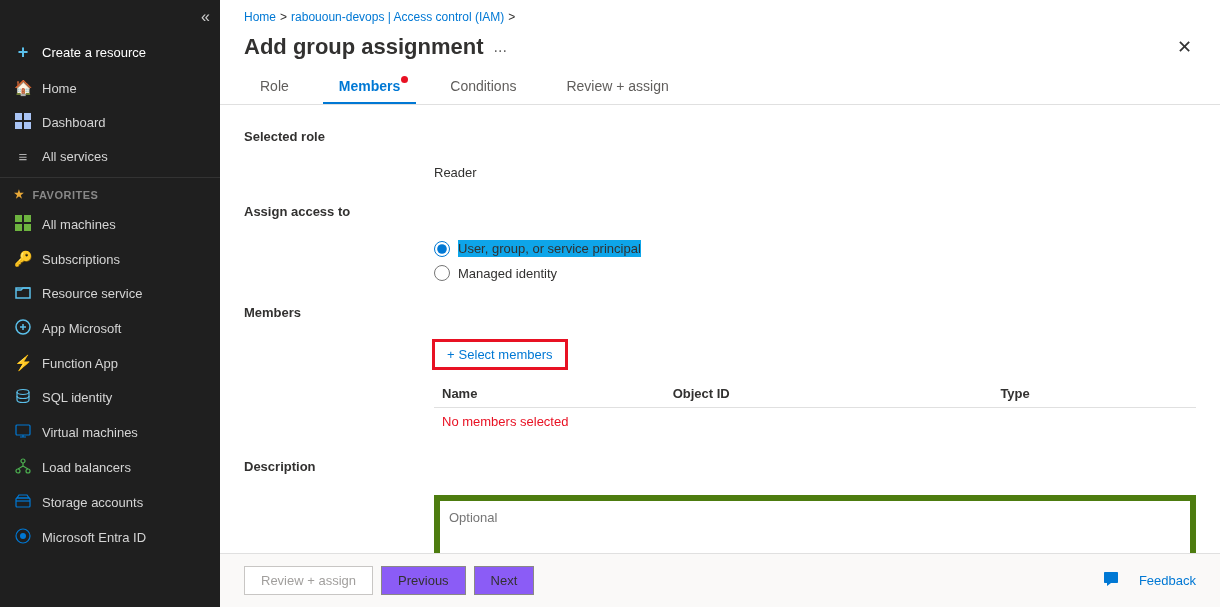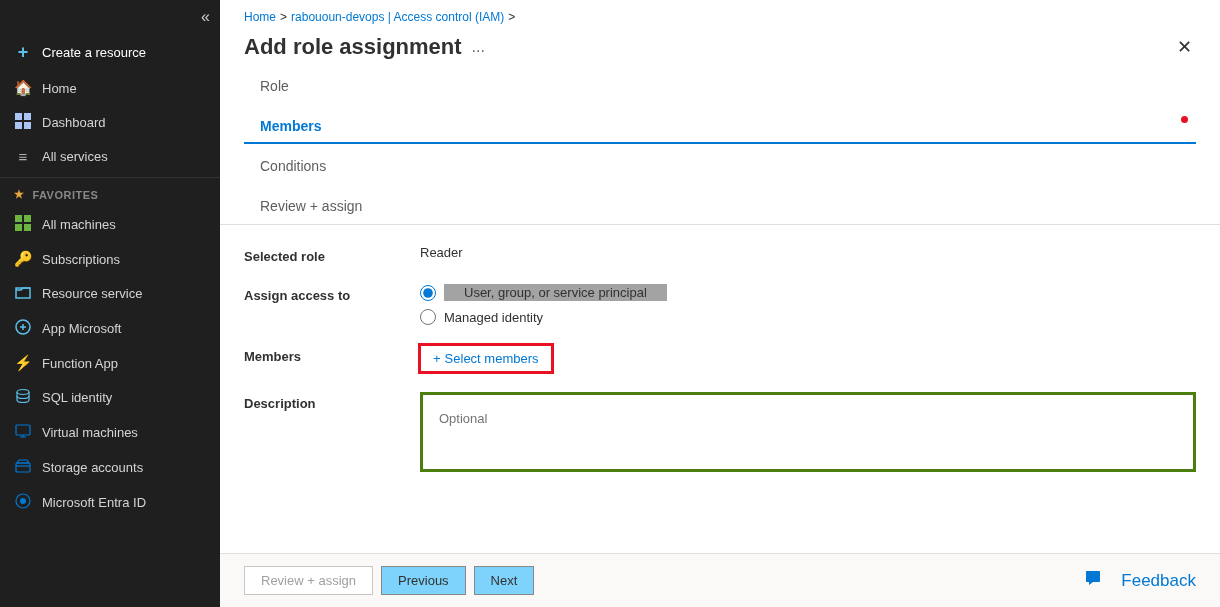--- a/index.html
+++ b/index.html
@@ -90,22 +90,21 @@
     }
     .page-header-left { display: flex; align-items: center; gap: 10px; }
     .dots-menu { color: #666; font-size: 16px; cursor: pointer; }
     .close-btn { color: #333; font-size: 18px; cursor: pointer; padding: 4px; }
 
     
     .tabs {
       display: flex;
       padding: 0 24px;
       border-bottom: 1px solid #e0e0e0;
-      gap: 6px;
-      flex-direction: column;
+      gap: 18px;
     }
     .tab {
       padding: 8px 16px;
       cursor: pointer;
       color: #605e5c;
       font-size: 14px;
       border-bottom: 2px solid transparent;
       position: relative;
     }
     .tab.active {
@@ -127,39 +126,39 @@
     
     .form-area {
       flex: 1;
       overflow-y: auto;
       padding: 20px 24px;
     }
     .form-row {
       display: flex;
       margin-bottom: 20px;
       align-items: flex-start;
-      gap: 16px;
+      gap: 30px;
     }
     .form-label {
       width: 160px;
       min-width: 160px;
       font-weight: 600;
       font-size: 13px;
       color: #323130;
       padding-top: 4px;
     }
-    .form-content { flex: 1; }
+    .form-content { flex: 1; margin-top: 40px; }
     .role-value { color: #323130; font-size: 13px; padding-top: 4px; }
 
     
     .radio-group { display: flex; flex-direction: column; gap: 8px; }
     .radio-option { display: flex; align-items: center; gap: 8px; cursor: pointer; }
     .radio-option input[type="radio"] { accent-color: #0078d4; width: 16px; height: 16px; cursor: pointer; }
     .radio-label { font-size: 13px; color: #323130; }
-    .radio-label.highlighted { background: #a3a3a3; padding: 1px 20px; }
+    .radio-label.highlighted { background: #0ea5e9; padding: 1px 0; }
 
     
     .select-members-btn {
       display: inline-flex;
       align-items: center;
       gap: 4px;
       padding: 5px 12px;
       border: 1px solid #e81123;
       background: #fff;
       color: #0078d4;
@@ -188,22 +187,22 @@
       padding: 6px 8px;
       font-size: 13px;
       color: #323130;
     }
     .no-members { color: #e81123; font-size: 13px; }
 
     
     .description-textarea {
       width: 100%;
       height: 80px;
-      border: 3px solid #4d7c0f;
-      padding: 16px;
+      border: 6px solid #4d7c0f;
+      padding: 9px;
       font-family: 'Segoe UI', Arial, sans-serif;
       font-size: 13px;
       color: #a19f9d;
       resize: none;
       outline: none;
     }
 
     
     .footer {
       display: flex;
@@ -211,38 +210,38 @@
       padding: 12px 24px;
       border-top: 1px solid #e0e0e0;
       background: #faf9f8;
       gap: 8px;
     }
     .btn {
       padding: 6px 16px;
       font-size: 13px;
       cursor: pointer;
       border: 1px solid #8a8886;
-      background: #7dd3fc;
+      background: #8b5cf6;
       color: #323130;
       font-family: 'Segoe UI', Arial, sans-serif;
     }
     .btn.disabled {
       color: #a19f9d;
       border-color: #c8c6c4;
       background: #fff;
       cursor: not-allowed;
     }
     .feedback-link {
       margin-left: auto;
       display: flex;
       align-items: center;
       gap: 20px;
       color: #0078d4;
       cursor: pointer;
-      font-size: 17px;
+      font-size: 13px;
       text-decoration: none;
     }
 
     
     .sidebar::-webkit-scrollbar { width: 4px; }
     .sidebar::-webkit-scrollbar-thumb { background: #555; }
     .form-area::-webkit-scrollbar { width: 6px; }
     .form-area::-webkit-scrollbar-thumb { background: #c8c6c4; }
   </style>
 </head>
@@ -334,20 +333,31 @@
   <div class="sidebar-item">
     <span class="icon" style="color:#0078d4;">
       <svg width="16" height="16" viewBox="0 0 16 16">
           <rect x="1" y="2" width="14" height="10" rx="1" fill="none" stroke="#0078d4" stroke-width="1.2"></rect>
           <path d="M5 14h6M8 12v2" stroke="#0078d4" stroke-width="1.2"></path>
         </svg>
     </span>
     <span>Virtual machines</span>
   </div>
   <div class="sidebar-item">
+    <span class="icon" style="color:#4CAF50;">
+      <svg width="16" height="16" viewBox="0 0 16 16">
+          <circle cx="8" cy="3" r="2" fill="none" stroke="#4CAF50" stroke-width="1.2"></circle>
+          <circle cx="3" cy="13" r="2" fill="none" stroke="#4CAF50" stroke-width="1.2"></circle>
+          <circle cx="13" cy="13" r="2" fill="none" stroke="#4CAF50" stroke-width="1.2"></circle>
+          <path d="M8 5v3M8 8L3 11M8 8l5 3" stroke="#4CAF50" stroke-width="1.2"></path>
+        </svg>
+    </span>
+    <span>Load balancers</span>
+  </div>
+  <div class="sidebar-item">
     <span class="icon" style="color:#0078d4;">
       <svg width="16" height="16" viewBox="0 0 16 16">
           <rect x="1" y="5" width="14" height="9" rx="1" fill="none" stroke="#0078d4" stroke-width="1.2"></rect>
           <path d="M1 8h14" stroke="#0078d4" stroke-width="1.2"></path>
           <path d="M4 2h8l2 3H2z" fill="none" stroke="#0078d4" stroke-width="1.2"></path>
         </svg>
     </span>
     <span>Storage accounts</span>
   </div>
   <div class="sidebar-item">
@@ -366,21 +376,21 @@
 
   <div class="breadcrumb">
     <a>Home</a>
     <span>&gt;</span>
     <a>rabououn-devops | Access control (IAM)</a>
     <span>&gt;</span>
   </div>
 
   <div class="page-header">
     <div class="page-header-left">
-      <h1 class="page-title">Add role assignment</h1>
+      <h1 class="page-title">Add group assignment</h1>
       <span class="dots-menu">...</span>
     </div>
     <span class="close-btn">✕</span>
   </div>
 
   <div class="tabs">
     <div class="tab">
       <span>Role</span>
     </div>
     <div class="tab active">
@@ -421,20 +431,36 @@
     </div>
 
     <div class="form-row">
       <div class="form-label">Members</div>
       <div class="form-content">
         <button class="select-members-btn">
           <span>+</span>
           <span>Select members</span>
         </button>
 
+        <table class="members-table">
+          <thead>
+            <tr>
+              <th>Name</th>
+              <th>Object ID</th>
+              <th>Type</th>
+            </tr>
+          </thead>
+          <tbody>
+            <tr>
+              <td colspan="3">
+                <span class="no-members">No members selected</span>
+              </td>
+            </tr>
+          </tbody>
+        </table>
       </div>
     </div>
 
     <div class="form-row">
       <div class="form-label">Description</div>
       <div class="form-content">
         <textarea class="description-textarea" placeholder="Optional" style=""></textarea>
       </div>
     </div>
   </div>

